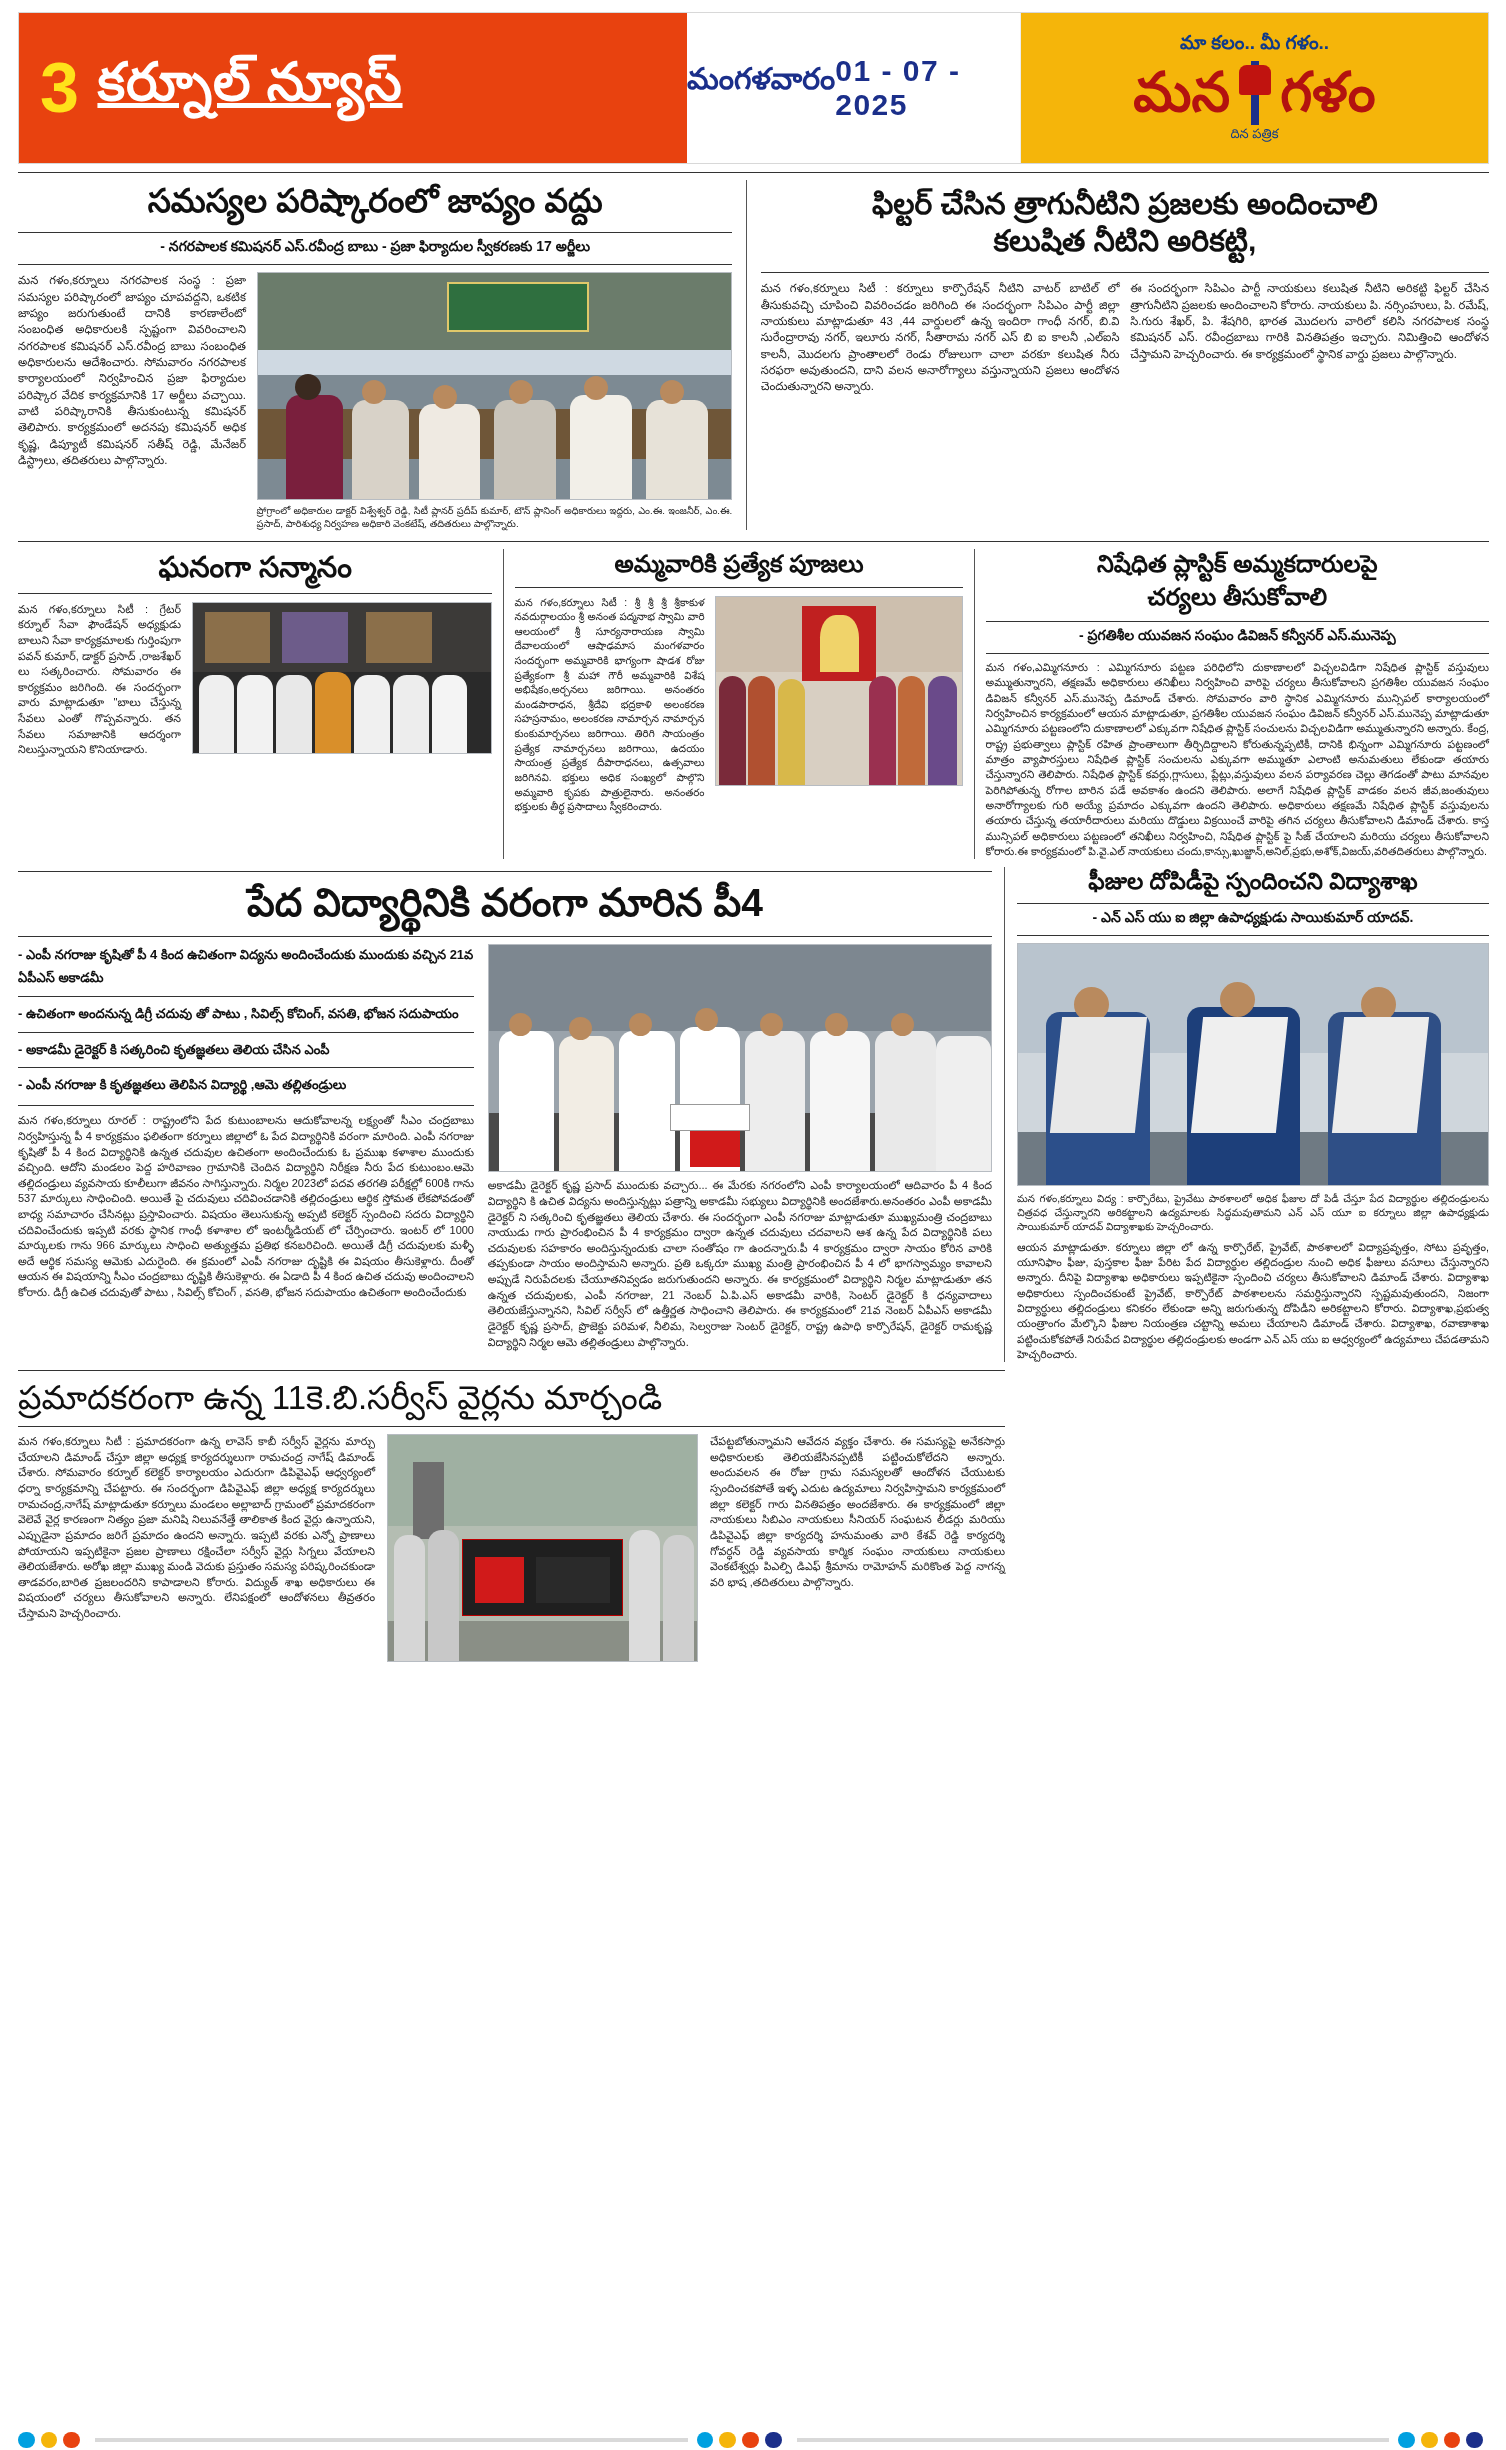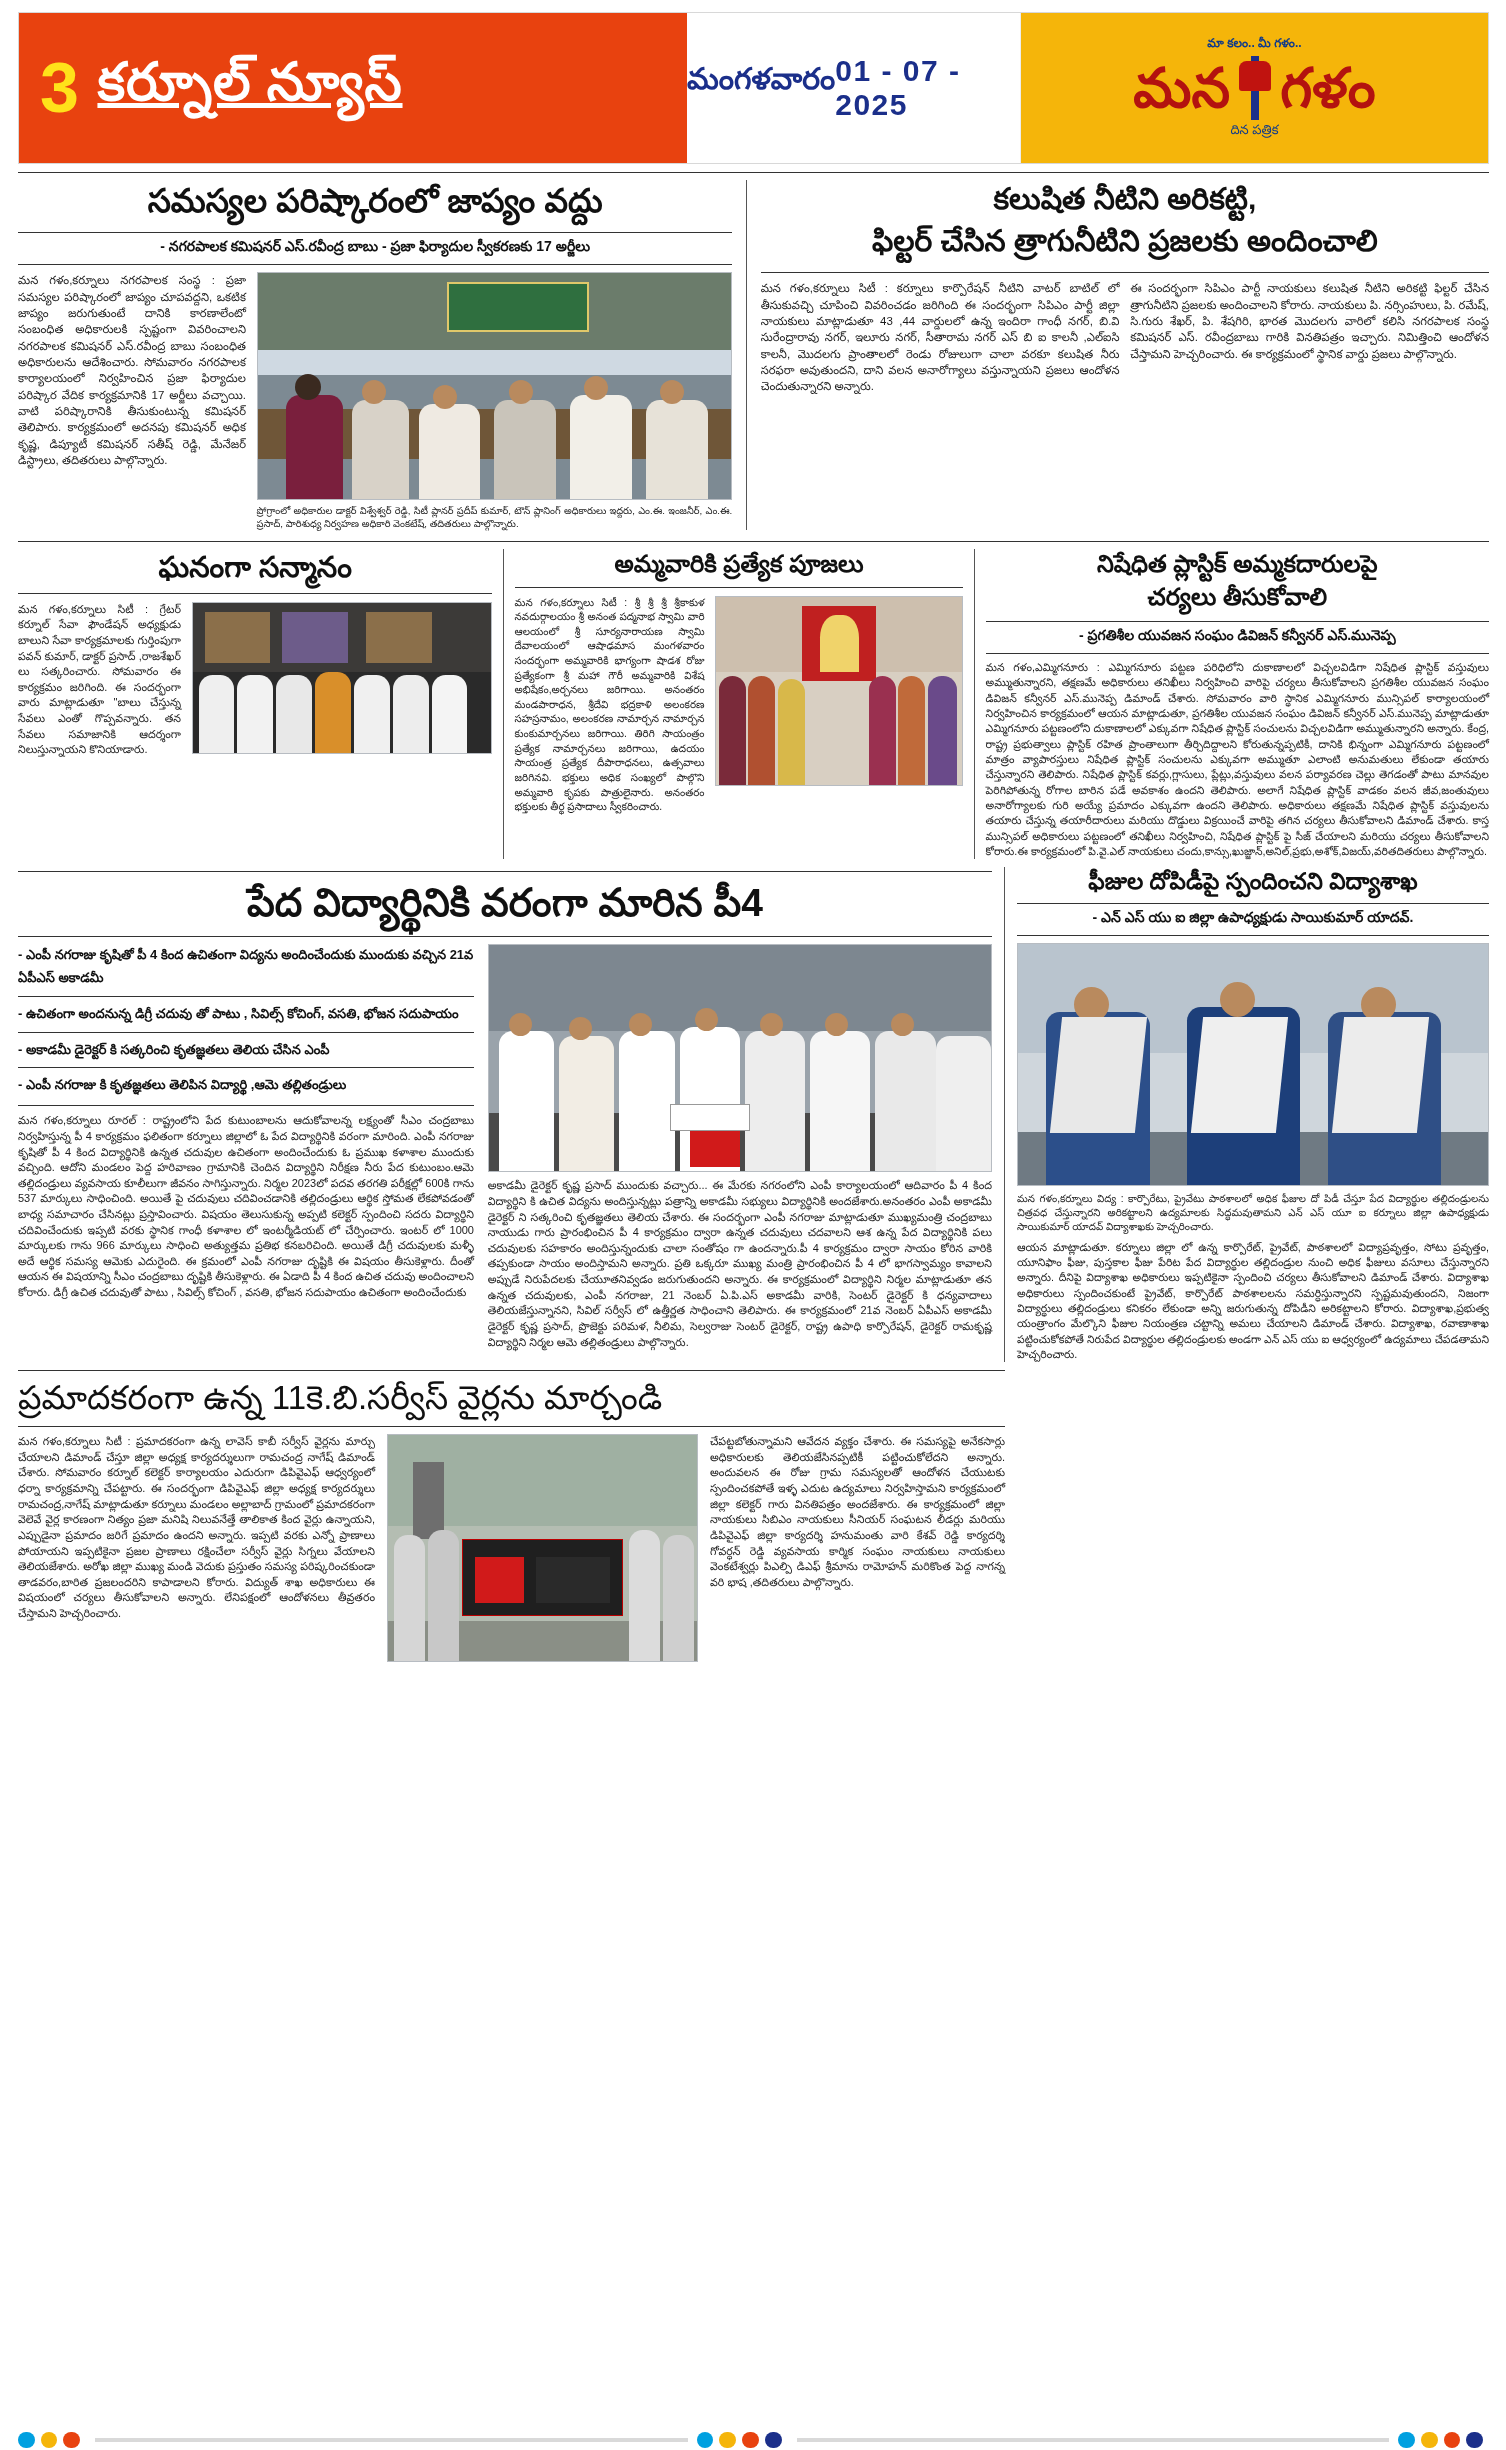--- a/index.html
+++ b/index.html
@@ -15,21 +15,21 @@
 
   
   .masthead { display:flex; height:152px; margin-top:12px; border:1.5px solid #d8d8d8; }
   .mh-left { flex:0 0 668px; background:#e8420f; display:flex; align-items:center; padding-left:21px; }
   .mh-pageno { font-size:70px; font-weight:bold; color:#ffe21a; line-height:1; margin-right:20px; letter-spacing:-1.5px;}
   .mh-title { font-size:53px; font-weight:bold; color:#ffffff; letter-spacing:0.8px;text-decoration:underline; }
   .mh-mid { flex:0 0 334px; background:#ffffff; display:flex; flex-direction:row; align-items:center; justify-content:center; border-right:1.5px solid #eee;}
   .mh-day { font-size:30px; color:#1b2f8a; font-weight:bold; margin-bottom:10.6px; }
   .mh-date { font-size:30px; color:#1b2f8a; font-weight:bold; letter-spacing:1.5px; }
   .mh-right { flex:1; background:#f5b50a; display:flex; flex-direction:column; align-items:center; justify-content:center; position:relative; }
-  .mh-slogan { font-size:12px; color:#103a8a; font-weight:bold; margin-bottom:3px;}
+  .mh-slogan { font-size:19px; color:#103a8a; font-weight:bold; margin-bottom:3px;}
   .mh-brandrow { display:flex; align-items:center; }
   .mh-brand { font-size:55px; font-weight:bold; color:#b3120f; line-height:1; }
   .mh-fist { width:41px; height:64px; margin:0 4.6px; position:relative; }
   .mh-fist .handle { position:absolute; left:16.7px; top:0; width:7.6px; height:64px; background:#1b2f8a;}
   .mh-fist .fist { position:absolute; left:4.6px; top:4.6px; width:32px; height:30px; background:#c0130f; border-radius:7.6px 7.6px 3px 3px;}
   .mh-sub { font-size:13px; color:#103a8a; font-weight:normal; margin-top:1.5px;}
 
   hr.rule { border:0; border-top:1.5px solid #333; margin:7.6px 0; }
   .thin { border-top:0.8px solid #999; }
   .tel { font-family:"Liberation Sans", sans-serif; }
@@ -127,22 +127,22 @@
               <div class="person" style="left:82%;width:13%;height:44%;background:#e7e2d8;"></div>
               <div class="head" style="left:85%;bottom:42%;width:24px;height:24px;"></div>
             </div>
           </div>
           <div class="cap tel">ప్రోగ్రాంలో అధికారుల డాక్టర్ విశ్వేశ్వర్ రెడ్డి, సిటీ ప్లానర్ ప్రదీప్ కుమార్, టౌన్ ప్లానింగ్ అధికారులు ఇద్దరు, ఎం.ఈ. ఇంజనీర్, ఎం.ఈ. ప్రసాద్, పారిశుధ్య నిర్వహణ అధికారి వెంకటేష్, తదితరులు పాల్గొన్నారు.</div>
         </div>
       </div>
     </div>
 
     <div class="top-right">
+      <div class="head1 two tel" style="margin-top:4.6px;">ఫిల్టర్ చేసిన త్రాగునీటిని ప్రజలకు అందించాలి</div>
       <div class="head1 two tel">కలుషిత నీటిని అరికట్టి,</div>
-      <div class="head1 two tel" style="margin-top:4.6px;">ఫిల్టర్ చేసిన త్రాగునీటిని ప్రజలకు అందించాలి</div>
       <hr class="rule thin" style="margin:12px 0 7.6px;">
       <div class="cols2">
         <div class="c">
             <div class="body-txt tel">మన గళం,కర్నూలు సిటీ : కర్నూలు కార్పొరేషన్ నీటిని వాటర్ బాటిల్ లో తీసుకువచ్చి చూపించి వివరించడం జరిగింది ఈ సందర్భంగా సిపిఎం పార్టీ జిల్లా నాయకులు మాట్లాడుతూ 43 ,44 వార్డులలో ఉన్న ఇందిరా గాంధీ నగర్, బి.వి సురేంద్రారావు నగర్, ఇలూరు నగర్, సీతారామ నగర్ ఎస్ బి ఐ కాలనీ ,ఎల్ఐసి కాలనీ, మొదలగు ప్రాంతాలలో రెండు రోజులుగా చాలా వరకూ కలుషిత నీరు సరఫరా అవుతుందని, దాని వలన అనారోగ్యాలు వస్తున్నాయని ప్రజలు ఆందోళన చెందుతున్నారని అన్నారు.</div>
           </div>
         <div class="c">
             <div class="body-txt tel">ఈ సందర్భంగా సిపిఎం పార్టీ నాయకులు కలుషిత నీటిని అరికట్టి ఫిల్టర్ చేసిన త్రాగునీటిని ప్రజలకు అందించాలని కోరారు. నాయకులు పి. నర్సింహులు, పి. రమేష్, సి.గురు శేఖర్, పి. శేషగిరి, భారత మెుదలగు వారిలో కలిసి నగరపాలక సంస్థ కమిషనర్ ఎస్. రవీంద్రబాబు గారికి వినతిపత్రం ఇచ్చారు. నిమిత్తించి ఆందోళన చేస్తామని హెచ్చరించారు. ఈ కార్యక్రమంలో స్థానిక వార్డు ప్రజలు పాల్గొన్నారు.</div>
           </div>
       </div>
     </div>

